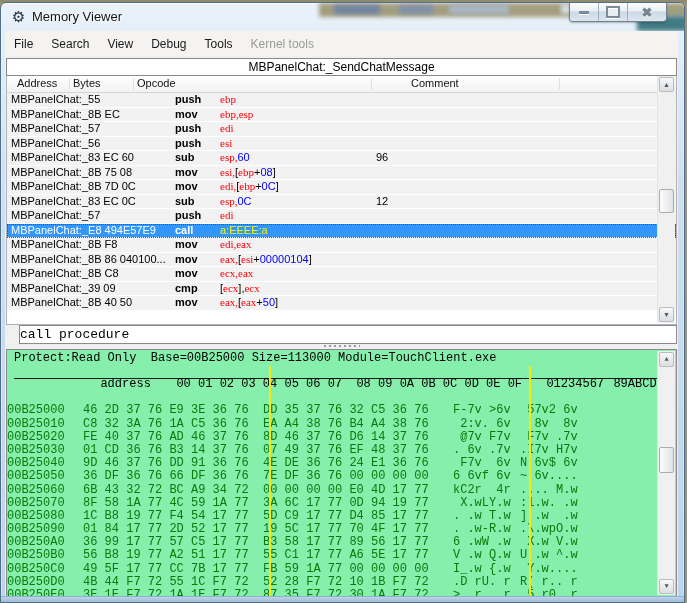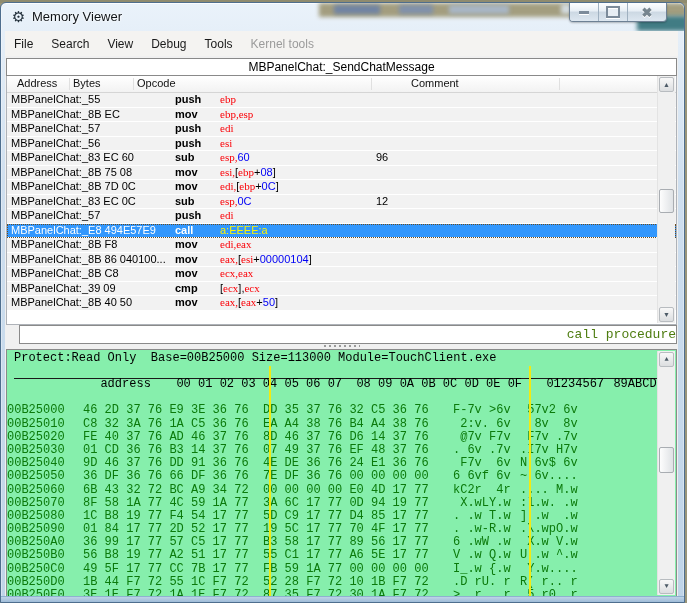--- a/index.html
+++ b/index.html
@@ -66,22 +66,22 @@
   .h-sbar{top:1px;bottom:6px;}
   .sbtn{position:absolute;left:1px;width:15px;height:15px;border:1px solid #b8bcc0;border-radius:2px;
     background:linear-gradient(180deg,#f8f8f8,#dcdee0);box-sizing:border-box;
     font-size:7px;line-height:13px;text-align:center;color:#4c5a66;}
   .sbtn.up{top:1px;} .sbtn.down{bottom:1px;}
   .sthumb{position:absolute;left:1px;width:15px;height:24px;border:1px solid #a9adb2;border-radius:2px;
     background:linear-gradient(90deg,#fdfdfd,#dfe2e5);box-sizing:border-box;}
 
   
   .statusbar{position:absolute;left:14px;right:1px;top:269px;height:17px;background:#fff;
-    border:1px solid #8a8a8a;text-align:right;font-family:"Liberation Mono",monospace;
-    font-size:13px;line-height:17px;color:#4d7c0f;}
+    border:1px solid #8a8a8a;text-align:left;font-family:"Liberation Mono",monospace;
+    font-size:13px;line-height:17px;color:#000000;}
   .splitter{position:absolute;left:1px;right:1px;top:288px;height:4px;background:#f0f0f0;}
   .splitter .dots{position:absolute;left:50%;top:1px;width:36px;height:2px;margin-left:-18px;
     background:repeating-linear-gradient(90deg,#9a9a9a 0 2px,transparent 2px 5px);}
 
   
   .hexview{position:absolute;left:1px;right:1px;top:293px;bottom:0;background:#86efac;
     border:1px solid #8a8a8a;overflow:hidden;font-family:"Liberation Mono",monospace;font-size:12px;}
   .hx-info{padding:2px 0 0 7px;height:13px;line-height:13px;color:#000;white-space:pre;}
   .hx-hdr-wrap{margin-left:7px;display:inline-block;border-bottom:1px solid #1a1a1a;}
   .hx-hdr,.hrow{height:13.2px;line-height:13.2px;white-space:pre;}
@@ -196,21 +196,21 @@
             <div class="hrow"><span class="hx-addr">00B25030</span><span class="hx-b1">01 CD 36 76 B3 14 37 76</span><span class="hx-b2">07 49 37 76 EF 48 37 76</span><span class="hx-a1">. 6v .7v</span><span class="hx-a2">.I7v H7v</span></div>
             <div class="hrow"><span class="hx-addr">00B25040</span><span class="hx-b1">9D 46 37 76 DD 91 36 76</span><span class="hx-b2">4E DE 36 76 24 E1 36 76</span><span class="hx-a1"> F7v  6v</span><span class="hx-a2">N 6v$ 6v</span></div>
             <div class="hrow"><span class="hx-addr">00B25050</span><span class="hx-b1">36 DF 36 76 66 DF 36 76</span><span class="hx-b2">7E DF 36 76 00 00 00 00</span><span class="hx-a1">6 6vf 6v</span><span class="hx-a2">~ 6v....</span></div>
             <div class="hrow"><span class="hx-addr">00B25060</span><span class="hx-b1">6B 43 32 72 BC A9 34 72</span><span class="hx-b2">00 00 00 00 E0 4D 17 77</span><span class="hx-a1">kC2r  4r</span><span class="hx-a2">.... M.w</span></div>
             <div class="hrow"><span class="hx-addr">00B25070</span><span class="hx-b1">8F 58 1A 77 4C 59 1A 77</span><span class="hx-b2">3A 6C 17 77 0D 94 19 77</span><span class="hx-a1"> X.wLY.w</span><span class="hx-a2">:l.w. .w</span></div>
             <div class="hrow"><span class="hx-addr">00B25080</span><span class="hx-b1">1C B8 19 77 F4 54 17 77</span><span class="hx-b2">5D C9 17 77 D4 85 17 77</span><span class="hx-a1">. .w T.w</span><span class="hx-a2">] .w  .w</span></div>
             <div class="hrow"><span class="hx-addr">00B25090</span><span class="hx-b1">01 84 17 77 2D 52 17 77</span><span class="hx-b2">19 5C 17 77 70 4F 17 77</span><span class="hx-a1">. .w-R.w</span><span class="hx-a2">.\.wpO.w</span></div>
             <div class="hrow"><span class="hx-addr">00B250A0</span><span class="hx-b1">36 99 17 77 57 C5 17 77</span><span class="hx-b2">B3 58 17 77 89 56 17 77</span><span class="hx-a1">6 .wW .w</span><span class="hx-a2"> X.w V.w</span></div>
             <div class="hrow"><span class="hx-addr">00B250B0</span><span class="hx-b1">56 B8 19 77 A2 51 17 77</span><span class="hx-b2">55 C1 17 77 A6 5E 17 77</span><span class="hx-a1">V .w Q.w</span><span class="hx-a2">U .w ^.w</span></div>
             <div class="hrow"><span class="hx-addr">00B250C0</span><span class="hx-b1">49 5F 17 77 CC 7B 17 77</span><span class="hx-b2">FB 59 1A 77 00 00 00 00</span><span class="hx-a1">I_.w {.w</span><span class="hx-a2"> Y.w....</span></div>
-            <div class="hrow"><span class="hx-addr">00B250D0</span><span class="hx-b1">1B 44 F7 72 55 1C F7 72</span><span class="hx-b2">52 28 F7 72 10 1B F7 72</span><span class="hx-a1">.D rU. r</span><span class="hx-a2">R( r.. r</span></div>
+            <div class="hrow"><span class="hx-addr">00B250D0</span><span class="hx-b1">4B 44 F7 72 55 1C F7 72</span><span class="hx-b2">52 28 F7 72 10 1B F7 72</span><span class="hx-a1">.D rU. r</span><span class="hx-a2">R( r.. r</span></div>
             <div class="hrow"><span class="hx-addr">00B250E0</span><span class="hx-b1">3E 1E F7 72 1A 1E F7 72</span><span class="hx-b2">87 35 F7 72 30 1A F7 72</span><span class="hx-a1">&gt;. r.. r</span><span class="hx-a2"> 5 r0. r</span></div>
           </div>
         <div class="vline v1"></div>
         <div class="vline v2"></div>
         <div class="h-sbar">
           <div class="sbtn up">▲</div>
           <div class="sthumb" style="top:96px;height:26px;"></div>
           <div class="sbtn down">▼</div>
         </div>
       </div>

